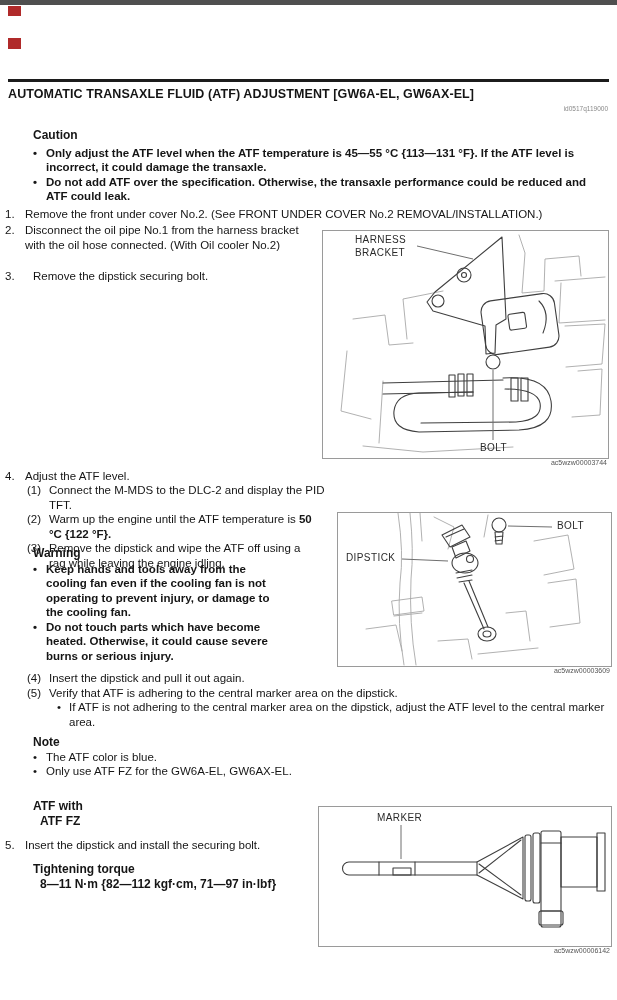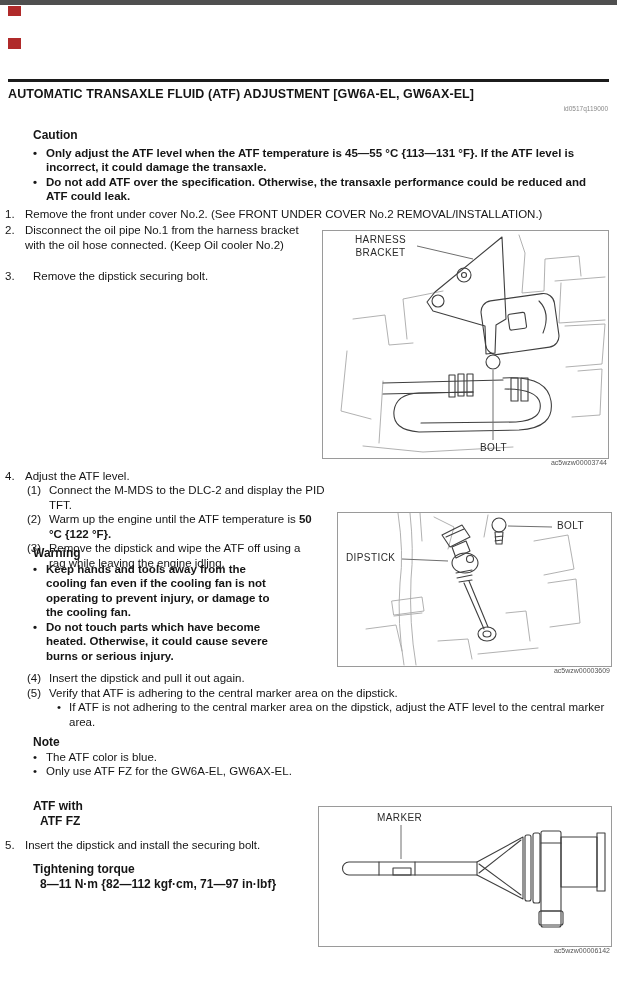--- a/index.html
+++ b/index.html
@@ -53,28 +53,28 @@
       <span style="width:556px;">Do not add ATF over the specification. Otherwise, the transaxle performance could be reduced and ATF could leak.</span>
     </div>
   </div>
 
   <div class="abs row body" style="left:5px;top:207px;width:605px;">
     <span class="num">1.</span>
     <span style="width:585px;">Remove the front under cover No.2. (See FRONT UNDER COVER No.2 REMOVAL/INSTALLATION.)</span>
   </div>
   <div class="abs row body" style="left:5px;top:223px;width:310px;">
     <span class="num">2.</span>
-    <span style="width:282px;">Disconnect the oil pipe No.1 from the harness bracket with the oil hose connected. (Keep Oil cooler No.2)</span>
+    <span style="width:282px;">Disconnect the oil pipe No.1 from the harness bracket with the oil hose connected. (With Oil cooler No.2)</span>
   </div>
   <div class="abs row body" style="left:5px;top:269px;width:310px;">
     <span class="num">3.</span>
     <span style="width:282px;padding-left:8px;">Remove the dipstick securing bolt.</span>
   </div>
 
-  <div class="abs figframe" style="left:322px;top:230px;width:285px;height:227px;text-align:center;">
+  <div class="abs figframe" style="left:322px;top:230px;width:285px;height:227px;">
     <svg width="285" height="227" viewBox="0 0 285 227">
       <path class="bg" d="M196,4 l6,18 -3,40 22,-2 1,-32 34,-3 2,20"></path>
       <path class="bg" d="M232,50 l50,-4 M238,52 l-2,40 46,-3 M242,95 l40,-2 -3,40 -36,3"></path>
       <path class="bg" d="M255,140 l24,-2 -2,46 -28,2 M40,215 l60,6 90,-5"></path>
       <path class="bg" d="M30,88 l32,-4 4,30 24,-2 M24,120 l-6,60 30,8 M60,150 l-4,62 M120,60 l-40,8 4,40"></path>
       <path class="art" d="M179,6 L183,88 L173,94 L172,122 L163,123 L162,95 L110,80 L104,71 L112,61 Z"></path>
       <circle class="art" cx="115" cy="70" r="6"></circle>
       <circle class="art" cx="141" cy="44" r="7"></circle>
         <circle class="art" cx="141" cy="44" r="2.5"></circle>
       <rect class="art" x="160" y="66" width="74" height="54" rx="11" transform="rotate(-8 197 93)"></rect>

